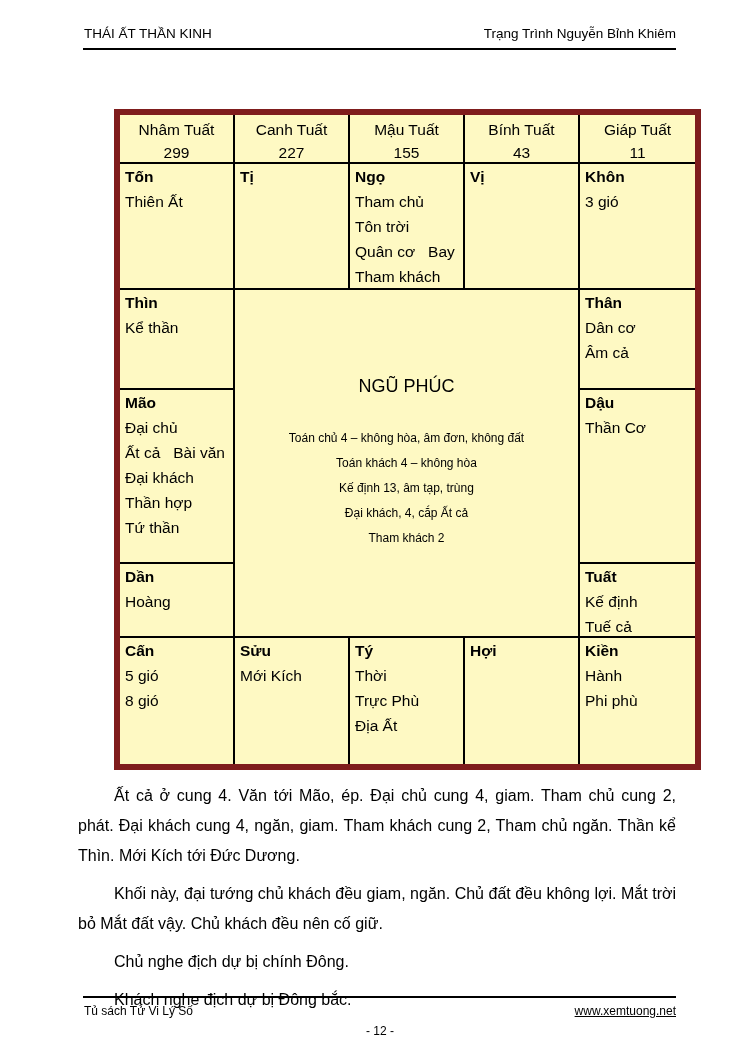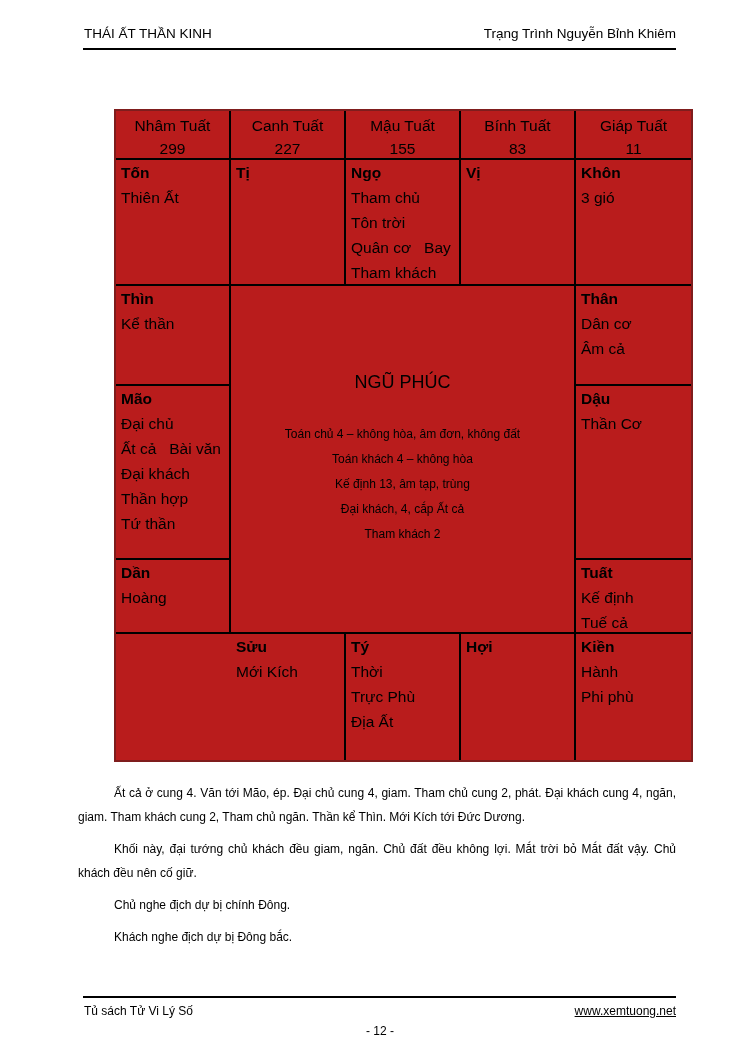--- a/index.html
+++ b/index.html
@@ -19,39 +19,39 @@
     position:absolute; top:1004px; left:84px; width:592px;
     display:grid; grid-template-columns:1fr auto 1fr; font-size:12px;
   }
   .page-footer .fc { justify-self:center;margin-top:20px; }
   .page-footer .fr { justify-self:end; text-decoration:underline; cursor:pointer; }
   
   .chart-table {
     position:absolute; left:114px; top:109px;
     display:grid; grid-template-columns:repeat(5,115px);
     grid-template-rows:49px 126px 100px 174px 74px 126px;
-    border:2px solid #7f1d1d; background:#b91c1c;
+    border:6px solid #7f1d1d; background:#fef9c3;
   }
   .c {
     border-right:2px solid #000; border-bottom:2px solid #000;
     padding:1px 5px; font-size:15.5px; overflow:hidden; box-sizing:border-box;
   }
   .noR { border-right:none; }
   .noB { border-bottom:none; }
   .year { text-align:center; line-height:23px; padding-top:3px; }
   .t { font-weight:bold; line-height:24px; }
   .l { line-height:25px; white-space:pre-wrap; }
   .center { grid-column:2/5; grid-row:3/6; text-align:center; }
   .center .ct { margin-top:83px; line-height:25px; font-size:18px; }
   .center .cl-wrap { margin-top:27px; }
   .center .cl { line-height:25px; font-size:12px; }
   
   .paragraphs {
     position:absolute; left:78px; top:781px; width:598px;
-    font-size:12px; line-height:24px; text-align:justify;
+    font-size:16px; line-height:30px; text-align:justify;
   }
   .paragraphs p { margin:0 0 8px 0; text-indent:36px; }
 </style>
 </head>
 <body>
 
 <div class="page">
 
   <div class="page-header">
     <span>THÁI ẤT THẦN KINH</span>
@@ -68,21 +68,21 @@
     <div class="c year">
       <div>Canh Tuất</div>
       <div>227</div>
     </div>
     <div class="c year">
       <div>Mậu Tuất</div>
       <div>155</div>
     </div>
     <div class="c year">
       <div>Bính Tuất</div>
-      <div>83</div>
+      <div>43</div>
     </div>
     <div class="c year noR">
       <div>Giáp Tuất</div>
       <div>11</div>
     </div>
 
     <div class="c" style="grid-area:2/1">
       <div class="t">Tốn</div>
       <div class="l">Thiên Ất</div>
     </div>
@@ -140,20 +140,25 @@
       <div class="ct">NGŨ PHÚC</div>
       <div class="cl-wrap">
         <div class="cl">Toán chủ 4 – không hòa, âm đơn, không đất</div>
         <div class="cl">Toán khách 4 – không hòa</div>
         <div class="cl">Kế định 13, âm tạp, trùng</div>
         <div class="cl">Đại khách, 4, cắp Ất cả</div>
         <div class="cl">Tham khách 2</div>
       </div>
     </div>
 
+    <div class="c noB" style="grid-area:6/1">
+      <div class="t">Cấn</div>
+      <div class="l">5 gió</div>
+      <div class="l">8 gió</div>
+    </div>
     <div class="c noB" style="grid-area:6/2">
       <div class="t">Sửu</div>
       <div class="l">Mới Kích</div>
     </div>
     <div class="c noB" style="grid-area:6/3">
       <div class="t">Tý</div>
       <div class="l">Thời</div>
       <div class="l">Trực Phù</div>
       <div class="l">Địa Ất</div>
     </div>

